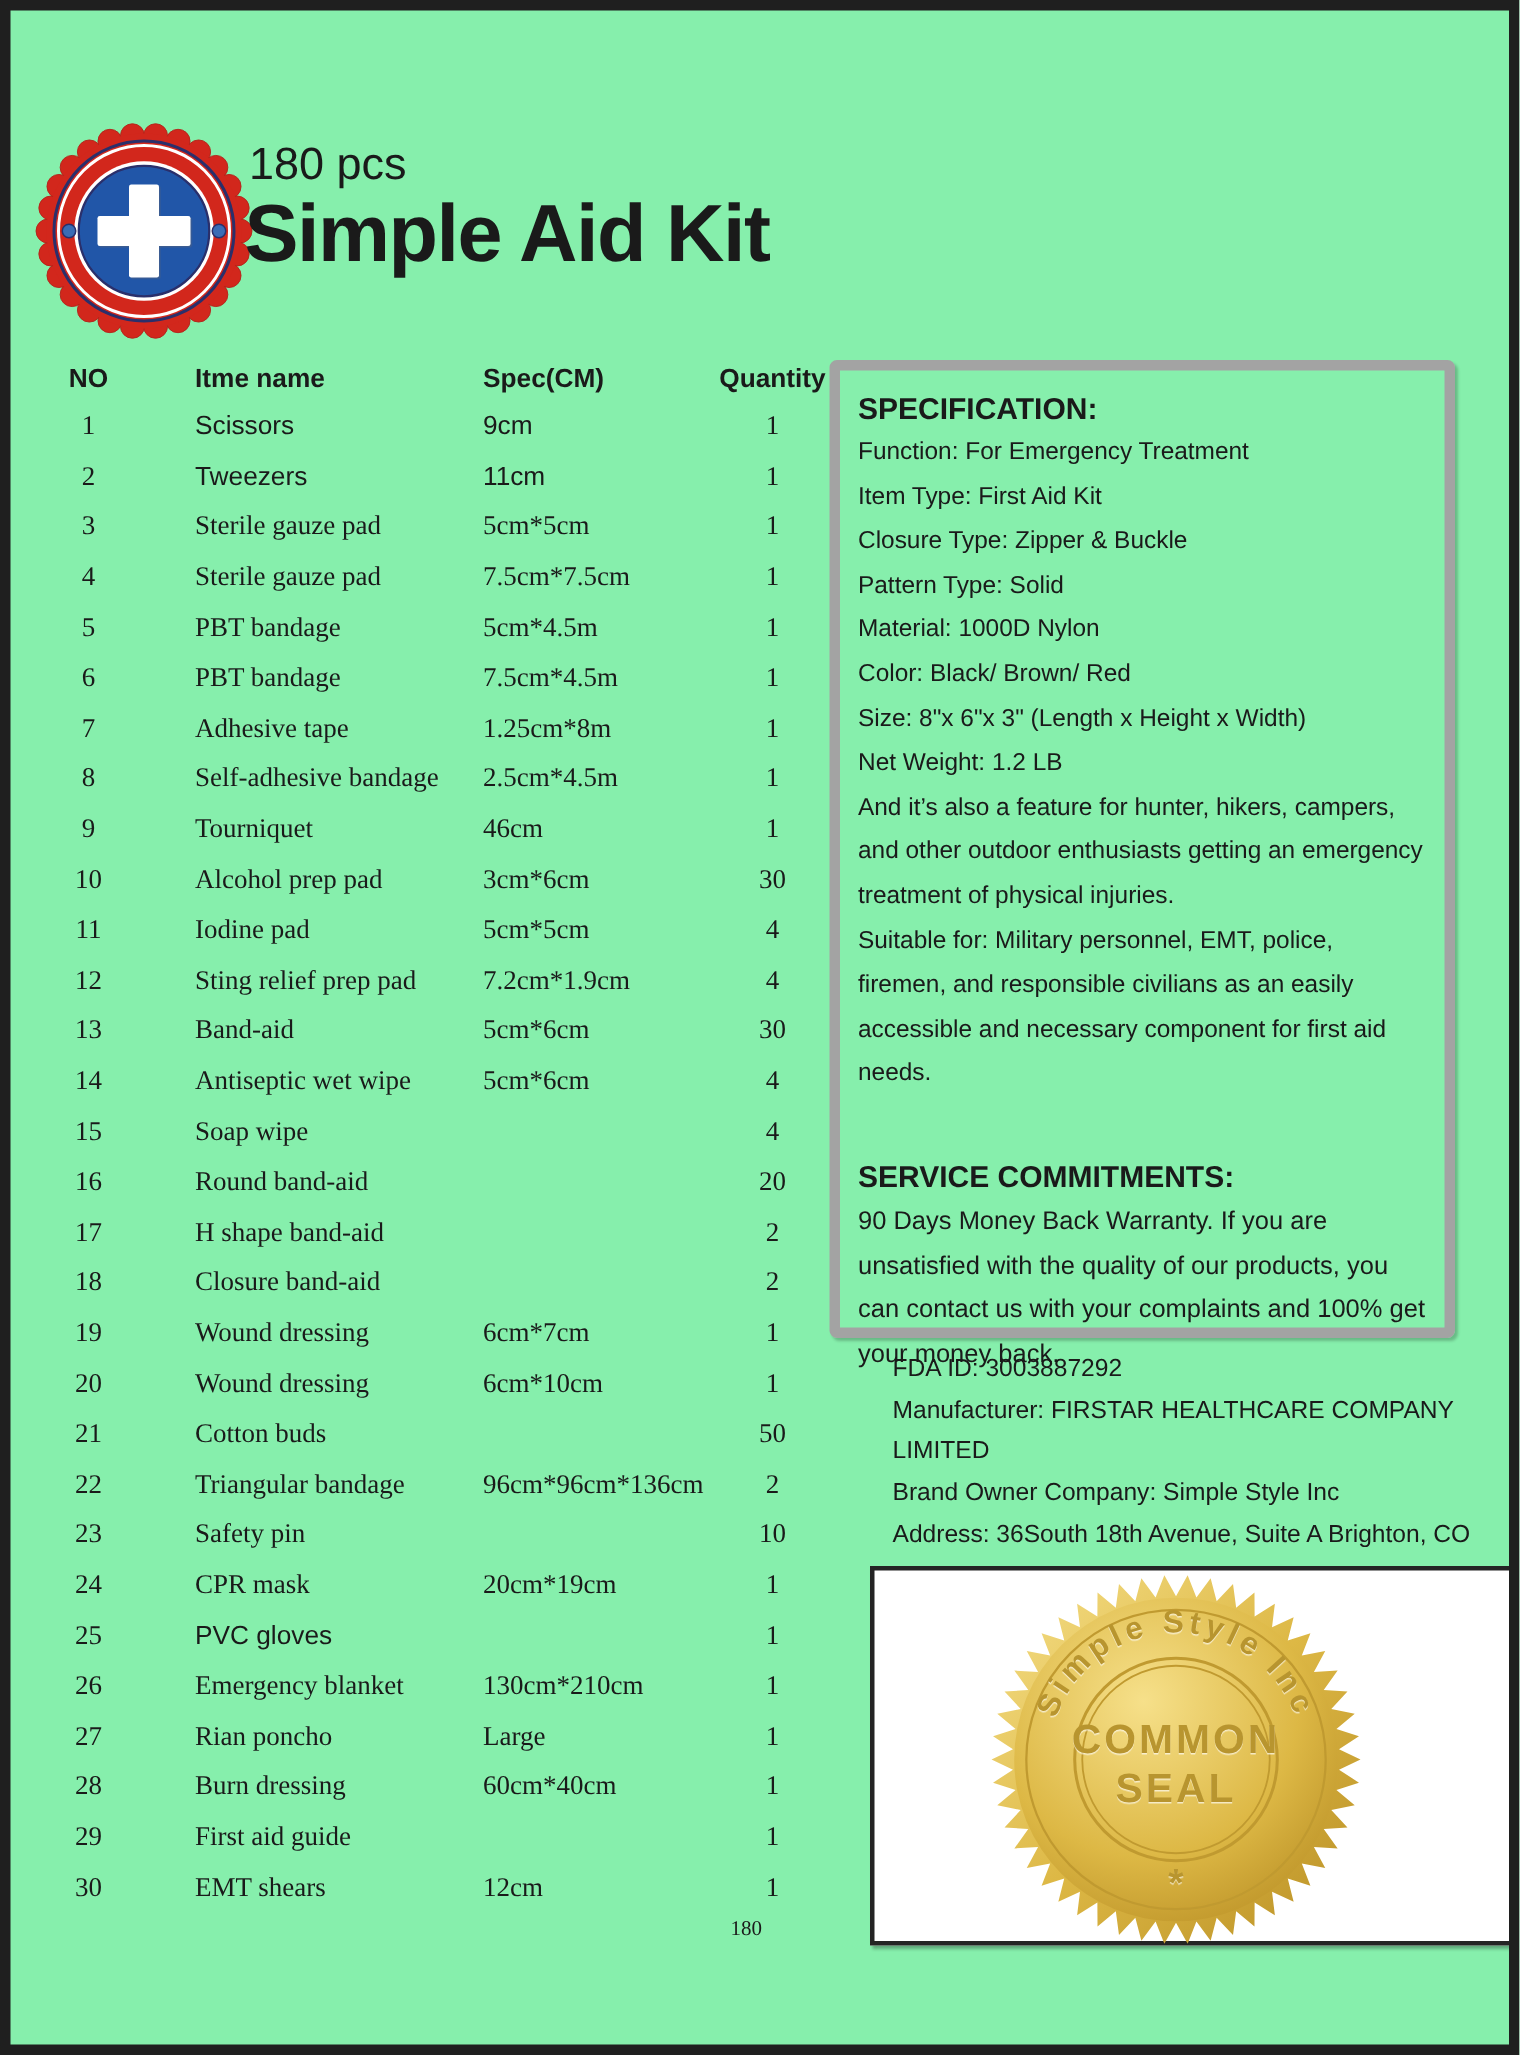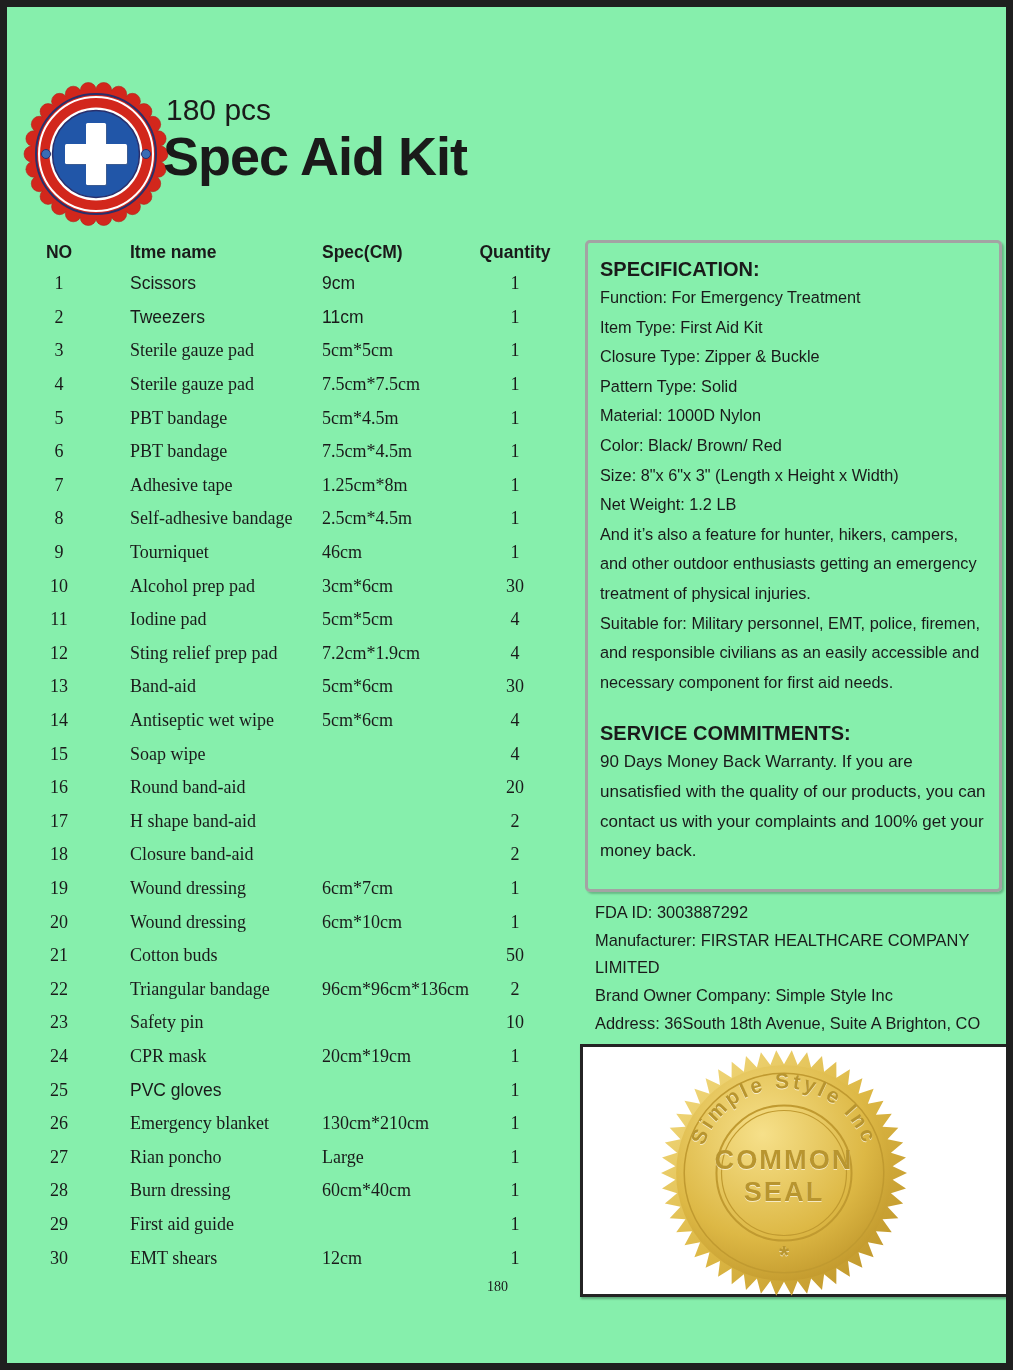--- a/index.html
+++ b/index.html
@@ -21,27 +21,27 @@
   .t-body{margin-top:2px;}
   .t-body .t-row{height:33.6px; font-family:"Liberation Serif", serif; font-size:18px;}
   .c-no{text-align:center;}
   .c-name{padding-left:49px;}
   .c-qty{text-align:center;}
   .t-body .sans{font-family:"Liberation Sans", sans-serif; font-size:17.5px;}
   .t-total{position:absolute; left:480px; top:1272px; width:76px; text-align:left;
            font-family:"Liberation Serif", serif; font-size:14px;}
   
   .spec-box{
-    position:absolute; left:578px; top:233px; width:417px; height:652px; box-sizing:border-box;
-    border:3px solid #a3a3a3; border-radius:5px; padding:12px 12px 0 12px;
+    position:absolute; left:546px; top:233px; width:417px; height:652px; box-sizing:border-box;
+    border:7px solid #a3a3a3; border-radius:5px; padding:12px 12px 0 12px;
     box-shadow:2px 2px 2px rgba(0,0,0,.22);
   }
   .box-heading{font-size:20px; font-weight:700; line-height:28px; letter-spacing:0;}
   .spec-lines{font-size:16.3px; line-height:29.6px;}
-  .service-heading{margin-top:22px;}
+  .service-heading{margin-top:40px;}
   .service-text{font-size:17px; line-height:29.6px;}
   
   .company{position:absolute; left:588px; top:892px; width:415px;
            font-size:16.4px; line-height:27.7px;}
   
   .seal-box{
     position:absolute; left:573px; top:1037px; width:432px; height:253px; box-sizing:border-box;
     border:3px solid #242424; background:#fff; box-shadow:1px 2px 2px rgba(0,0,0,.3);
   }
   .seal-svg{position:absolute; left:76px; top:1px; width:250px; height:250px;}
@@ -101,21 +101,21 @@
     <circle class="logo-blue" cx="75" cy="75" r="43.5"></circle>
     <g class="logo-cross">
       <rect x="44" y="65" width="62" height="20" rx="1.5"></rect>
       <rect x="65" y="44" width="20" height="62" rx="1.5"></rect>
     </g>
     <circle class="logo-rivet" cx="25" cy="75" r="4.5"></circle>
     <circle class="logo-rivet" cx="125" cy="75" r="4.5"></circle>
   </svg>
 
   <div class="title-small">180 pcs</div>
-  <div class="title-big">Spec Aid Kit</div>
+  <div class="title-big">Simple Aid Kit</div>
 
   <div class="items-table">
     <div class="t-row t-head">
       <div class="c-no">NO</div>
       <div class="c-name">Itme name</div>
       <div class="c-spec">Spec(CM)</div>
       <div class="c-qty">Quantity</div>
     </div>
     <div class="t-body">
 

